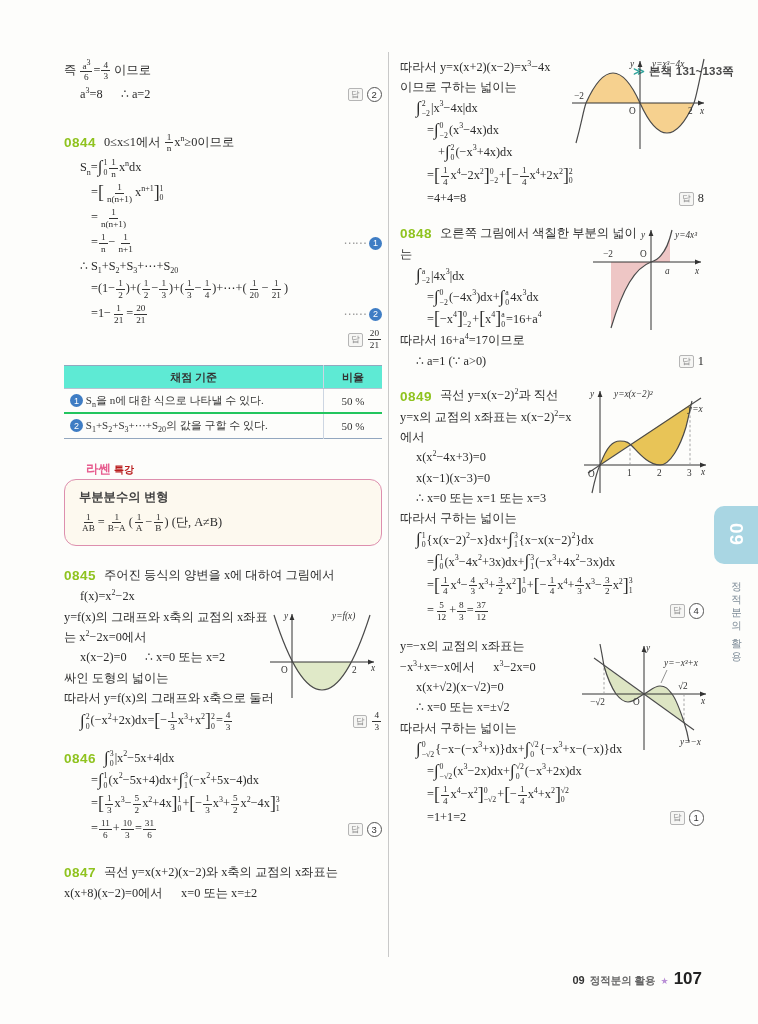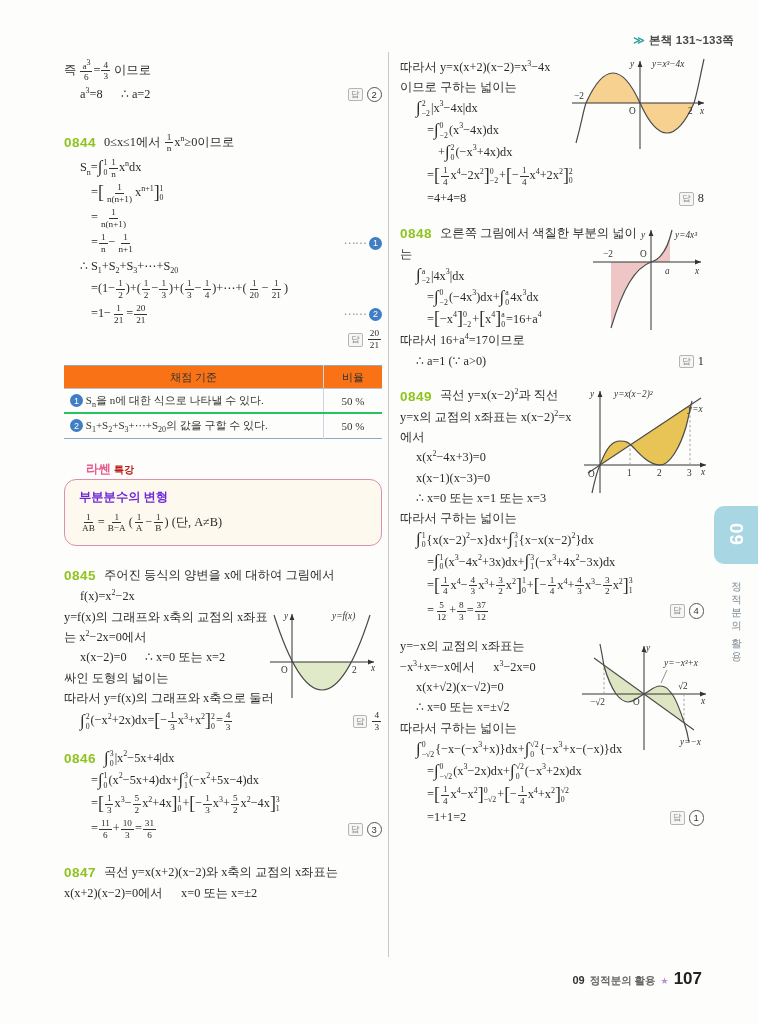--- a/index.html
+++ b/index.html
@@ -1,19 +1,19 @@
 <!DOCTYPE html>
 <html><head>
 <meta charset="utf-8">
 <style>
   html,body{margin:0;padding:0;}
   .page{position:relative;width:758px;height:1024px;background:#fdfdfb;overflow:hidden;
         font-family:"Liberation Serif","DejaVu Serif",serif;color:#2b2b2b;}
   
-  .ref{position:absolute;top:33px;right:24px;font-family:"Liberation Sans",sans-serif;
+  .ref{position:absolute;top:64px;right:24px;font-family:"Liberation Sans",sans-serif;
        font-size:11.5px;font-weight:bold;color:#4a4a4a;letter-spacing:.2px;}
   .ref-arrow{color:#2fa39b;margin-right:4px;font-size:11px;}
   
   .divider{position:absolute;left:388px;top:52px;height:905px;border-left:1px solid #c9c9c9;}
   .col{position:absolute;top:56px;}
   .col-left{left:64px;width:318px;}
   .col-right{left:400px;width:304px;}
   section.prob{position:relative;}
   
   .ln{display:flex;align-items:center;margin:2.5px 0;font-size:12.3px;line-height:1.45;
@@ -38,33 +38,33 @@
       font-family:"Liberation Sans",sans-serif;flex:0 0 auto;}
   .co{display:inline-flex;align-items:center;justify-content:center;width:13.5px;height:13.5px;
       border-radius:50%;border:1px solid #555;color:#333;font-size:9.5px;
       font-family:"Liberation Sans",sans-serif;background:#fff;}
   .ansr{margin-left:auto;display:inline-flex;align-items:center;gap:4px;padding-left:8px;}
   .chip{font-size:8.5px;color:#8b8b8b;border:1px solid #b5b5b5;border-radius:2px;
         padding:0 2px;line-height:1.35;background:#f6f6f4;font-family:"Liberation Sans",sans-serif;}
   
   table.grading{width:100%;border-collapse:collapse;margin:14px 0 20px 0;
         font-size:11px;border-top:1.4px solid #93a7bf;border-bottom:1.4px solid #93a7bf;}
-  table.grading th{background:#f97316;font-weight:normal;color:#333;padding:3.5px 4px;
+  table.grading th{background:#5eead4;font-weight:bold;color:#333;padding:3.5px 4px;
         border-bottom:1px solid #b6c2d2;font-size:11px;margin-left:12px;}
   table.grading td{padding:3.5px 6px;border-bottom:2px solid #22c55e;color:#333;}
   table.grading .val{width:46px;text-align:center;border-left:1px solid #cdd6e2;}
   table.grading tr:last-child td{border-bottom:none;}
   
   .special{margin:4px 0 20px 0;}
   .sp-tag{margin-left:22px;margin-bottom:1px;}
   .sp-script{color:#e75d8f;font-weight:bold;font-size:12.5px;margin-right:3px;}
   .sp-bold{font-weight:bold;color:#b91c1c;font-size:10px;font-family:"Liberation Sans",sans-serif;}
   .sp-box{border:1.6px solid #dd8fae;border-radius:12px;background:#fdf9ef;padding:9px 14px 11px 14px;}
-  .sp-title{font-weight:bold;font-size:12.3px;margin-bottom:6px;color:#6d28d9;
-            font-family:Liberation Serif, serif;}
+  .sp-title{font-weight:bold;font-size:12.3px;margin-bottom:6px;color:#404040;
+            font-family:Liberation Sans, sans-serif;}
   .sp-formula{font-size:12.3px;white-space:pre-wrap;}
   
   svg.g{position:absolute;}
   svg.g text{font-size:9.3px;font-style:italic;fill:#333;font-family:"Liberation Serif",serif;}
   svg.g text.rm{font-style:normal;}
   .g845{right:-2px;top:40px;}
   .g847{right:-6px;top:-4px;}
   .g848{right:-2px;top:2px;}
   .g849{right:-6px;top:0px;}
   .g850{right:-6px;top:4px;}
@@ -177,21 +177,21 @@
           <div class="ln"><span class="pno">0846</span><span class="m"><span class="intg">∫</span><span class="ss"><span>3</span><span>0</span></span>|x<sup>2</sup>−5x+4|dx</span></div>
           <div class="ln ind2"><span class="m">=<span class="intg">∫</span><span class="ss"><span>1</span><span>0</span></span>(x<sup>2</sup>−5x+4)dx+<span class="intg">∫</span><span class="ss"><span>3</span><span>1</span></span>(−x<sup>2</sup>+5x−4)dx</span></div>
           <div class="ln ind2"><span class="m">=<span class="bk">[</span><span class="fr"><span class="fn">1</span><span class="fd">3</span></span>x<sup>3</sup>−<span class="fr"><span class="fn">5</span><span class="fd">2</span></span>x<sup>2</sup>+4x<span class="bk">]</span><span class="ss"><span>1</span><span>0</span></span>+<span class="bk">[</span>−<span class="fr"><span class="fn">1</span><span class="fd">3</span></span>x<sup>3</sup>+<span class="fr"><span class="fn">5</span><span class="fd">2</span></span>x<sup>2</sup>−4x<span class="bk">]</span><span class="ss"><span>3</span><span>1</span></span></span></div>
           <div class="ln ind2"><span class="m">=<span class="fr"><span class="fn">11</span><span class="fd">6</span></span>+<span class="fr"><span class="fn">10</span><span class="fd">3</span></span>=<span class="fr"><span class="fn">31</span><span class="fd">6</span></span></span><span class="ansr"><span class="chip">답</span><span><span class="co">3</span></span></span></div>
         </div>
     </section>
 
     <section class="prob">
       <div class="lines">
           <div class="ln"><span class="pno">0847</span><span class="m">곡선 y=x(x+2)(x−2)와 x축의 교점의 x좌표는</span></div>
-          <div class="ln"><span class="m">x(x+2)(x−2)=0에서      x=0 또는 x=±2</span></div>
+          <div class="ln"><span class="m">x(x+8)(x−2)=0에서      x=0 또는 x=±2</span></div>
         </div>
     </section>
 
   </div>
 
   <div class="col col-right">
 
     <section class="prob" style="margin-bottom:16px;">
       <div class="lines">
           <div class="ln"><span class="m">따라서 y=x(x+2)(x−2)=x<sup>3</sup>−4x</span></div>

